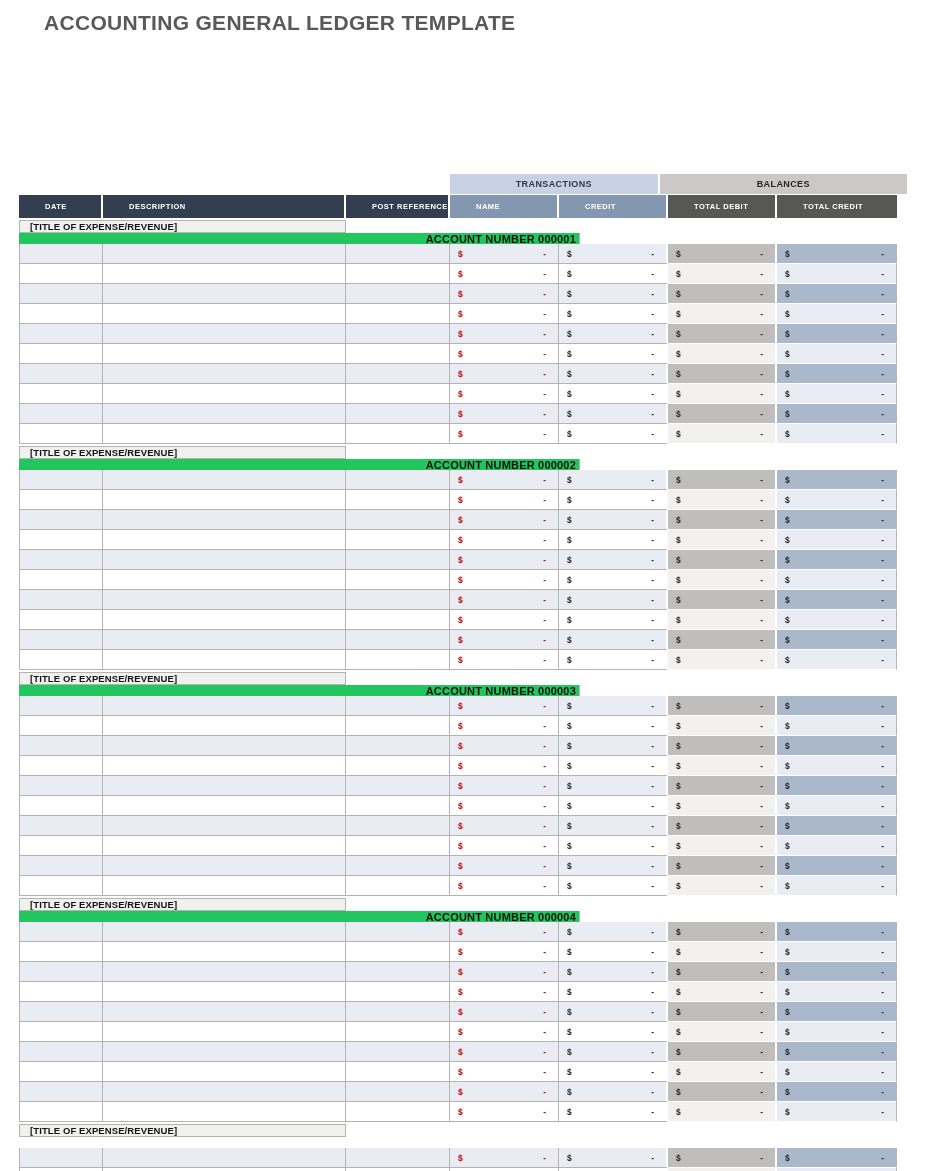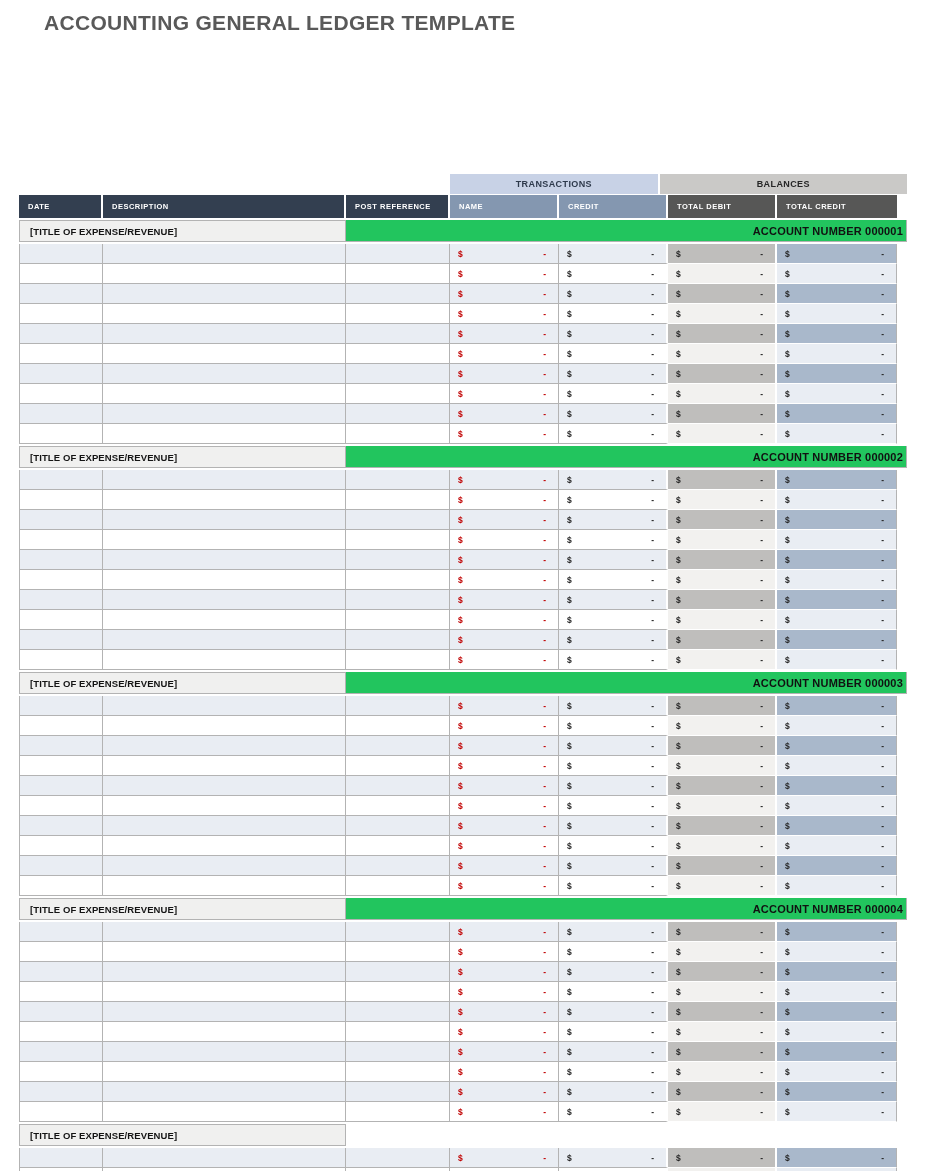--- a/index.html
+++ b/index.html
@@ -67,32 +67,32 @@
     font-size: 9px; font-weight: bold; letter-spacing: 0.4px;
     border-bottom: 1px solid #fff;
   }
   .g-trans { width: 218px; background: #c8d2e6; color: #2e3a4c; }
   .g-bal   { width: 262px; background: #cac9c7; color: #262626; border-left: 2px solid #fff; }
 
   
   .header-row { height: 23px; }
   .hcell {
     display: flex; align-items: center;
-    padding-left: 9px;
+    padding-left: 26px;
     font-size: 7.5px; font-weight: bold; color: #ffffff;
     letter-spacing: 0.5px;
     border-right: 2px solid #fff;
   }
   .hcell:last-child { border-right: none; }
   .h-dark { background: #333f50; }
   .h-blue { background: #8497b0; }
   .h-grey { background: #575756; }
 
   
-  .sec-title-row { height: 22px; margin: 2px 0; }
+  .sec-title-row { height: 22px; margin: 2px 0; flex-direction: column; }
   .sec-title {
     width: 327px;
     background: #f0f0ef;
     border: 1px solid #b3b3b3;
     display: flex; align-items: center;
     padding-left: 10px;
     font-size: 9.5px; font-weight: bold; color: #141414;
     letter-spacing: 0.1px;
   }
   .sec-account {

